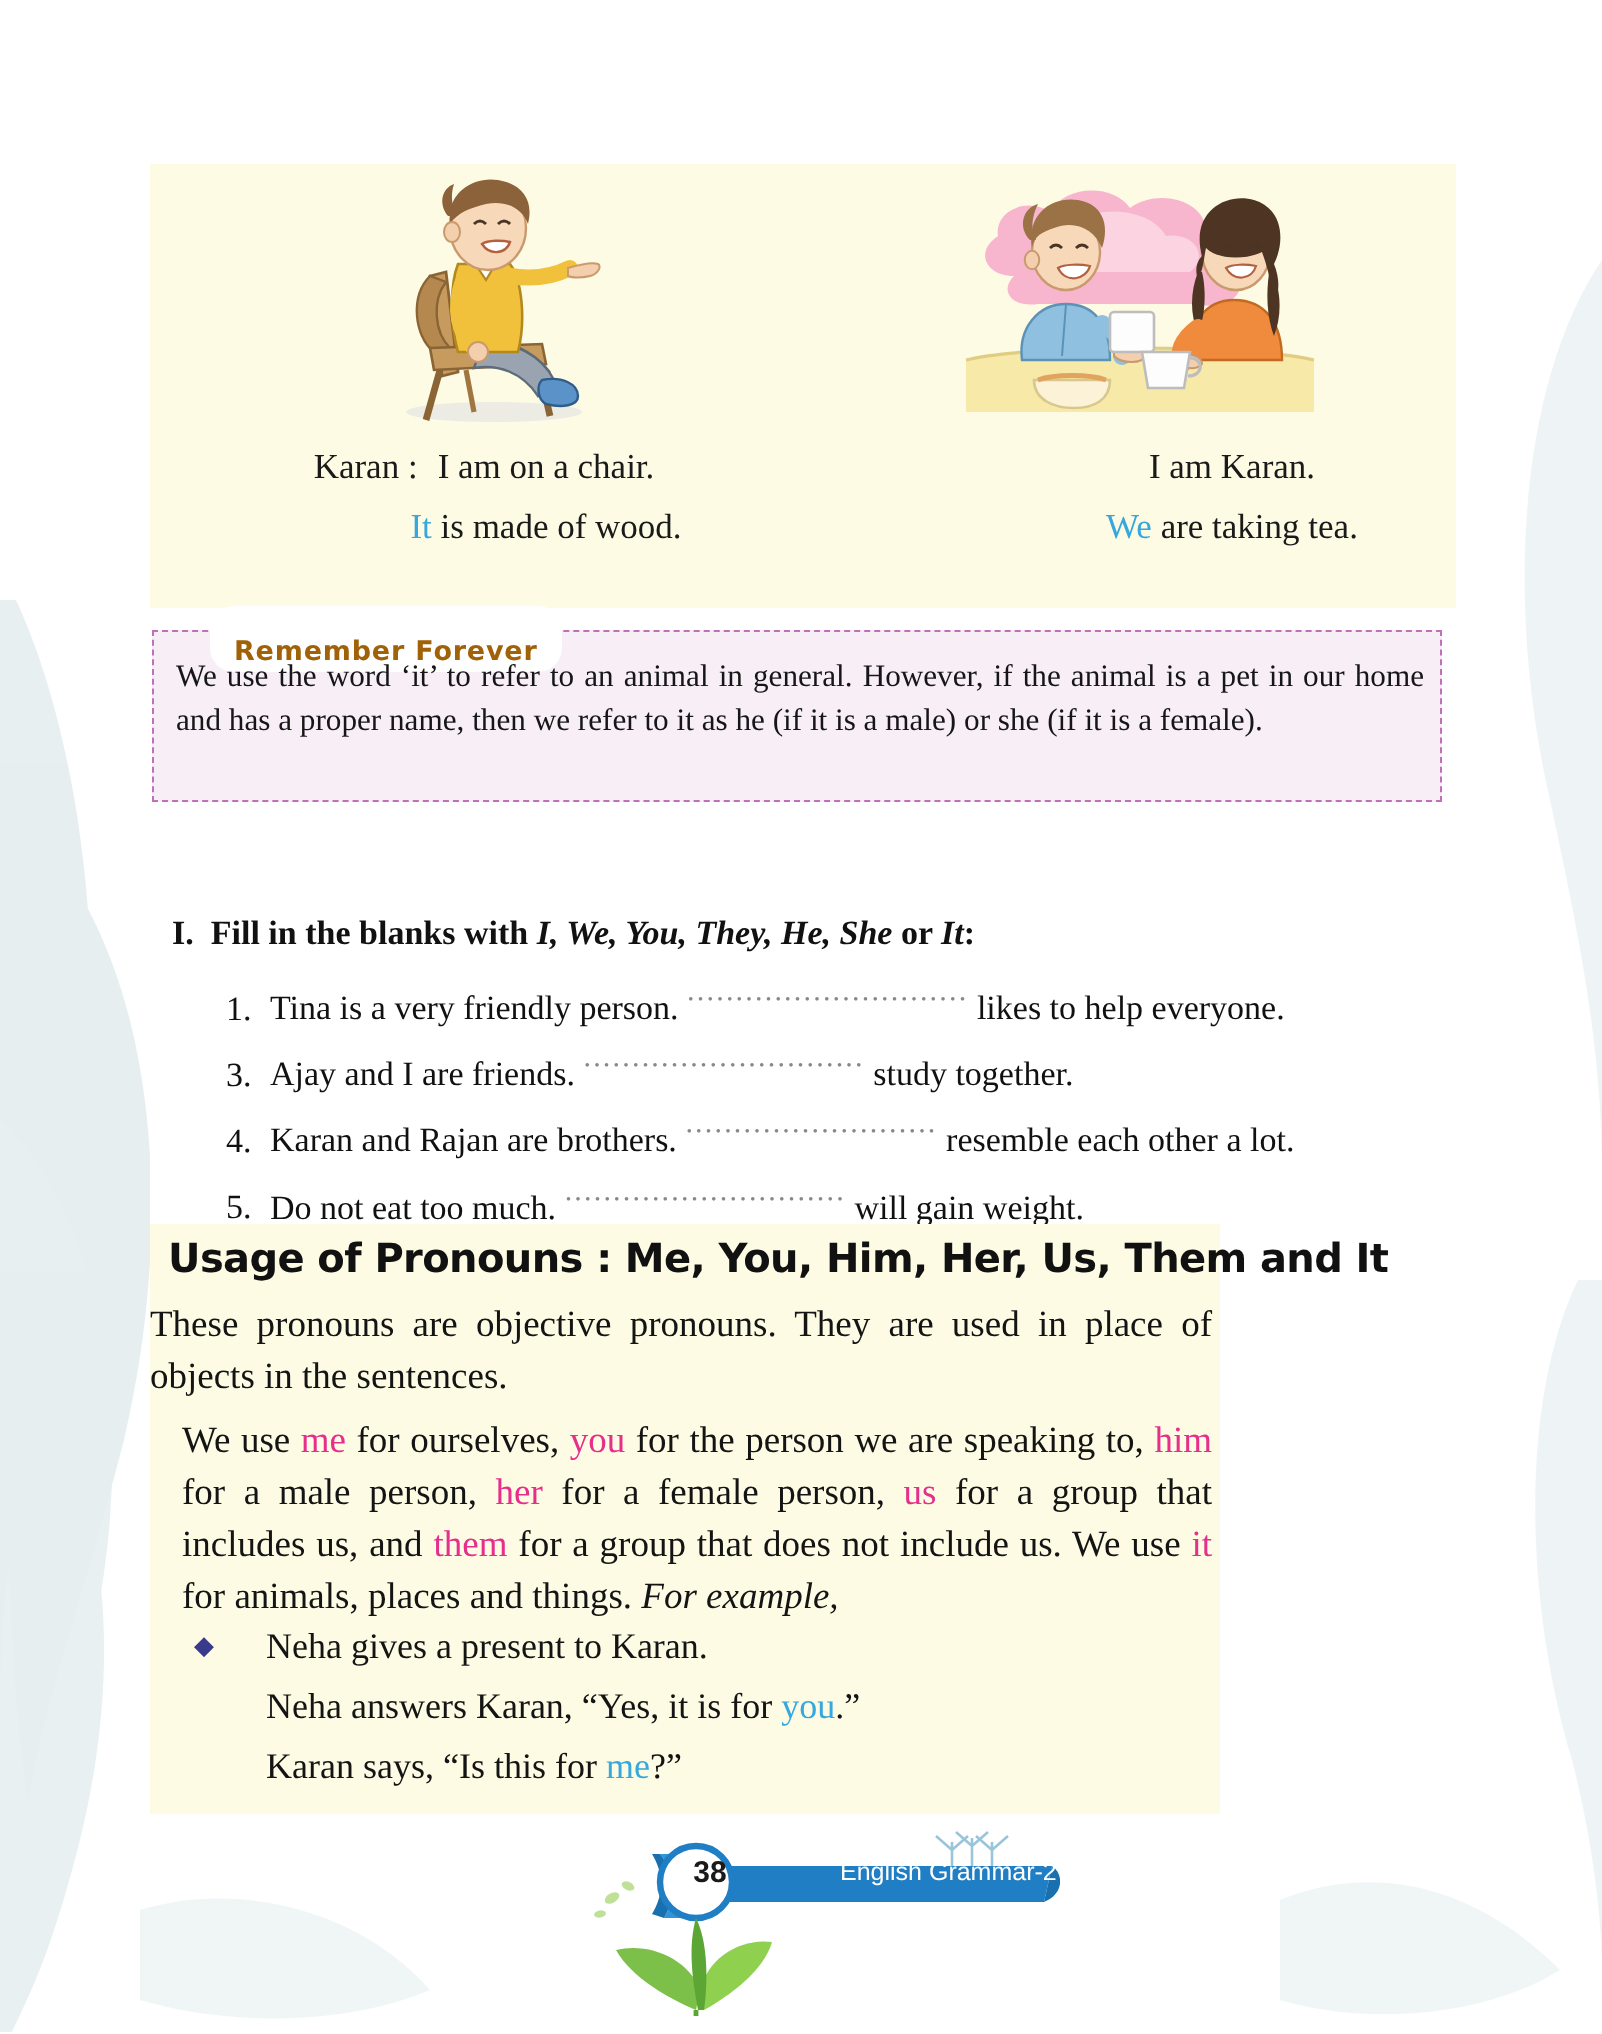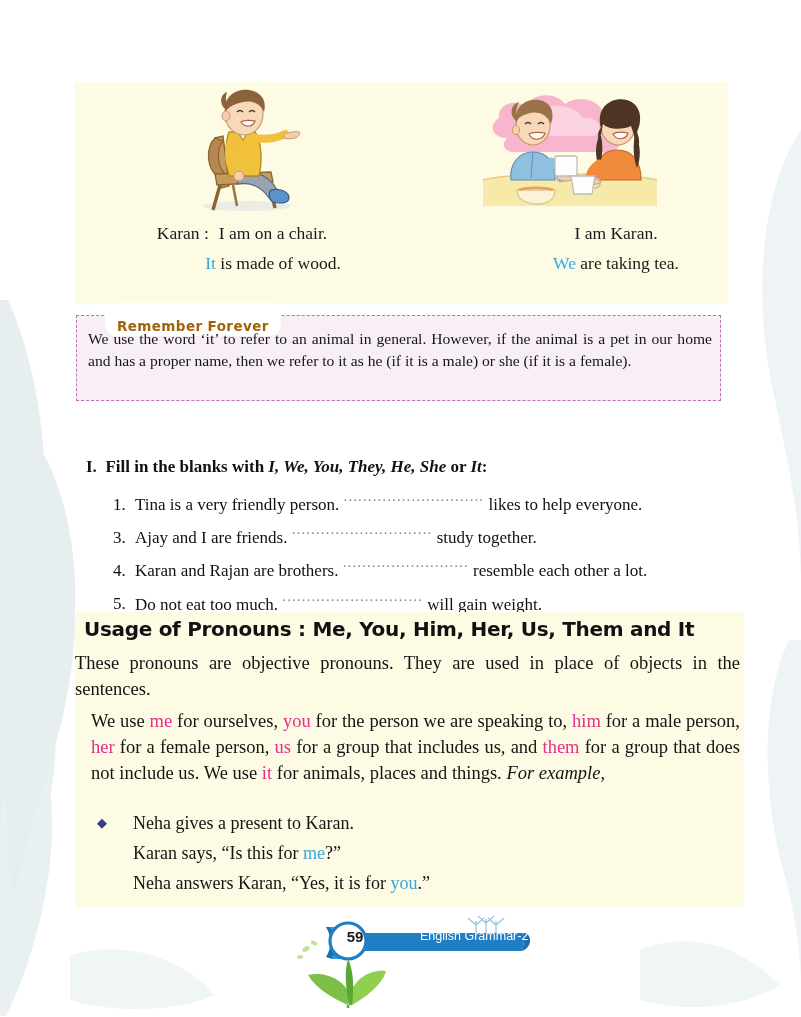--- a/index.html
+++ b/index.html
@@ -89,21 +89,21 @@
     color: #888;
     letter-spacing: 1.1px;
     font-size: 15px;
     overflow: hidden;
     vertical-align: baseline;
   }
 
   
   .usage-block {
     position: absolute; left: 0; top: 530px;
-    width: 669px; height: 295px;
+    width: 535px; height: 295px;
     background: #fdfbe4;
   }
   .usage-heading {
     position: absolute; left: 9px; top: 5px;
     font-family: "DejaVu Sans", sans-serif;
     font-weight: bold;
     font-size: 20px;
     letter-spacing: -0.3px;
     color: #111;
     white-space: nowrap;
@@ -320,24 +320,24 @@
     <div class="usage-para" style="top:96px; left:0px;margin-left:16px;">
       <span>We use </span><span class="hl-pink">me</span><span> for ourselves, </span><span class="hl-pink">you</span><span> for the person we are speaking to, </span><span class="hl-pink">him</span><span> for a male person, </span><span class="hl-pink">her</span><span> for a female person, </span><span class="hl-pink">us</span><span> for a group that includes us, and </span><span class="hl-pink">them</span><span> for a group that does not include us. We use </span><span class="hl-pink">it</span><span> for animals, places and things. </span><em>For example,</em>
     </div>
 
     <div class="example-list">
       <div class="bullet-row">
         <span class="bullet-mark">◆</span>
         <span class="bullet-text">Neha gives a present to Karan.</span>
       </div>
       <div class="bullet-row">
+        <span class="bullet-text"><span>Neha answers Karan, “Yes, it is for </span><span class="hl-blue">you</span><span>.”</span></span>
+      </div>
+      <div class="bullet-row">
         <span class="bullet-text"><span>Karan says, “Is this for </span><span class="hl-blue">me</span><span>?”</span></span>
-      </div>
-      <div class="bullet-row">
-        <span class="bullet-text"><span>Neha answers Karan, “Yes, it is for </span><span class="hl-blue">you</span><span>.”</span></span>
       </div>
     </div>
   </div>
 
 </div>
 
 <div class="footer">
   <svg class="footer-ribbon" width="240" height="95" viewBox="0 0 240 95">
 
     <g stroke="#8fbfd8" stroke-width="1.3" fill="none" opacity=".9">
@@ -359,15 +359,15 @@
     <path d="M62 92 C 76 84, 92 72, 96 58 C 80 56, 64 66, 60 82 Z" fill="#8fd04f"></path>
     <path d="M59 92 C 56 76, 54 60, 58 46 C 64 58, 64 78, 62 92 Z" fill="#5ca635"></path>
     <path d="M58 92 L58 95" stroke="#5ca635" stroke-width="2.4"></path>
 
     <g fill="#b9dd8c" opacity=".9">
       <ellipse cx="16" cy="36" rx="4" ry="2.4" transform="rotate(-30 16 36)"></ellipse>
       <ellipse cx="24" cy="30" rx="3.4" ry="2" transform="rotate(25 24 30)"></ellipse>
       <ellipse cx="10" cy="44" rx="3" ry="1.8" transform="rotate(-10 10 44)"></ellipse>
     </g>
   </svg>
-  <div class="page-num">59</div>
+  <div class="page-num">38</div>
   <div class="book-title">English Grammar-2</div>
 </div>
 
 </body></html>

